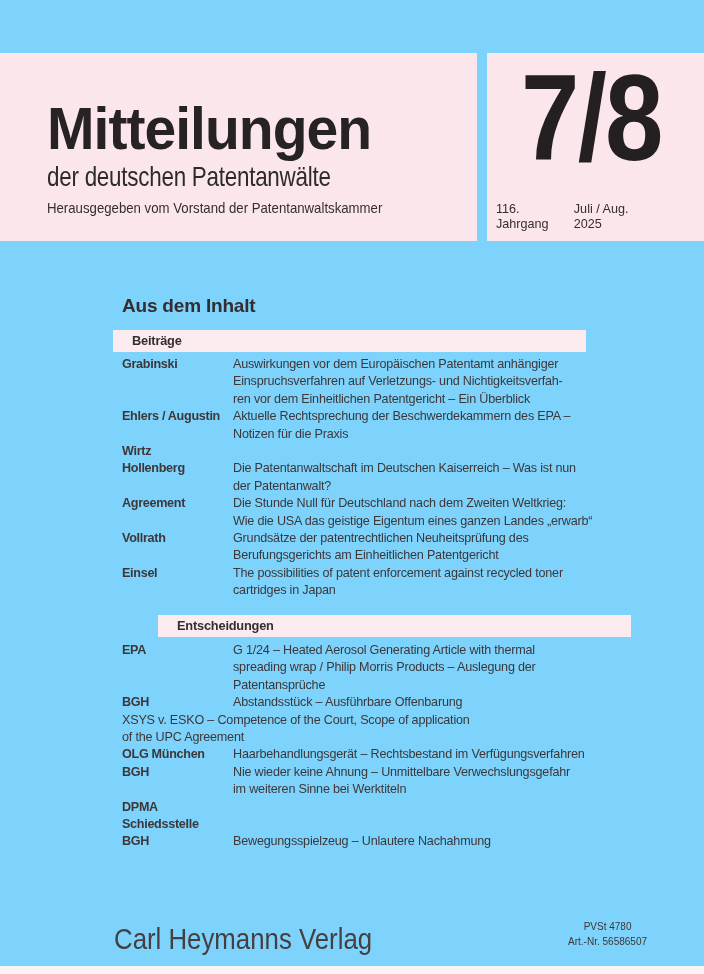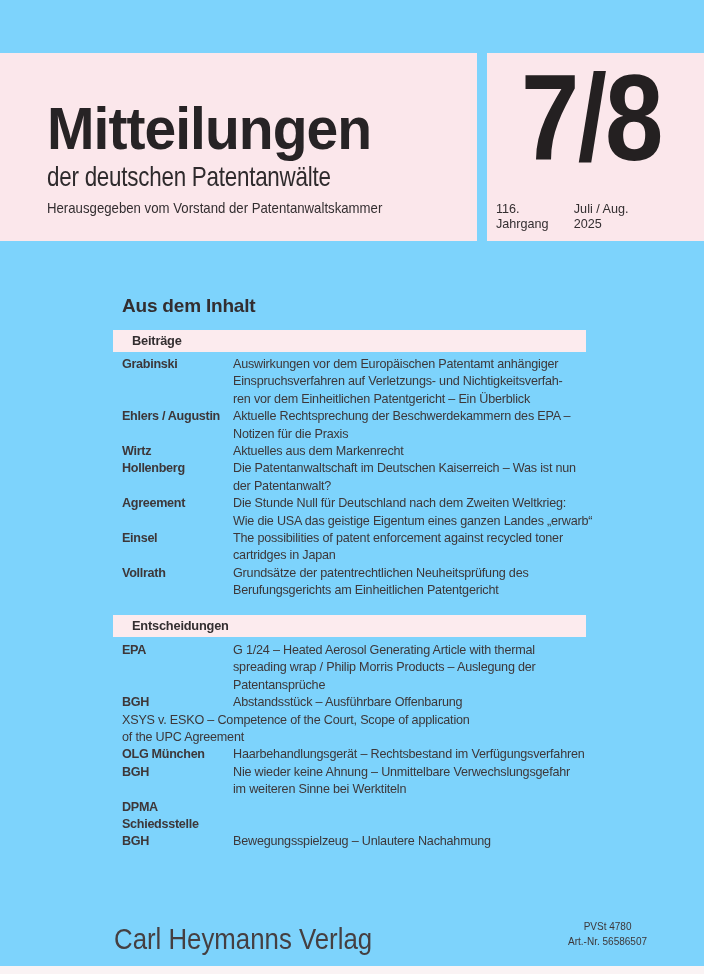--- a/index.html
+++ b/index.html
@@ -64,21 +64,21 @@
     letter-spacing: -0.2px;
   }
   .section-bar {
     position: absolute; left: 113px; width: 473px; height: 22px;
     background: #fcebee;
     font-size: 12.8px; font-weight: 700; line-height: 22px;
     padding-left: 19px; box-sizing: border-box;
     color: #332e30; letter-spacing: -0.2px;
   }
   .bar-beitraege      { top: 330px; }
-  .bar-entscheidungen { top: 615px; }
+  .bar-entscheidungen { top: 615px; margin-left: 45px; }
 
   .toc {
     position: absolute; left: 122px; width: 478px;
     font-size: 12.6px; line-height: 17.4px; letter-spacing: -0.2px;
   }
   .toc-beitraege      { top: 356px; }
   .toc-entscheidungen { top: 642px; }
   .toc-row   { display: flex; align-items: flex-start; }
   .toc-name  {
     flex: 0 0 111px; font-weight: 700;
@@ -134,41 +134,40 @@
 Einspruchsverfahren auf Verletzungs- und Nichtigkeitsverfah-
 ren vor dem Einheitlichen Patentgericht – Ein Überblick</div>
     </div>
     <div class="toc-row">
       <div class="toc-name">Ehlers / Augustin</div>
       <div class="toc-title">Aktuelle Rechtsprechung der Beschwerdekammern des EPA –
 Notizen für die Praxis</div>
     </div>
     <div class="toc-row">
       <div class="toc-name">Wirtz</div>
-      <div class="toc-title">Aktuelles aus dem Markenrecht</div>
     </div>
     <div class="toc-row">
       <div class="toc-name">Hollenberg</div>
       <div class="toc-title">Die Patentanwaltschaft im Deutschen Kaiserreich – Was ist nun
 der Patentanwalt?</div>
     </div>
     <div class="toc-row">
       <div class="toc-name">Agreement</div>
       <div class="toc-title">Die Stunde Null für Deutschland nach dem Zweiten Weltkrieg:
 Wie die USA das geistige Eigentum eines ganzen Landes „erwarb“</div>
     </div>
     <div class="toc-row">
+      <div class="toc-name">Vollrath</div>
+      <div class="toc-title">Grundsätze der patentrechtlichen Neuheitsprüfung des
+Berufungsgerichts am Einheitlichen Patentgericht</div>
+    </div>
+    <div class="toc-row">
       <div class="toc-name">Einsel</div>
       <div class="toc-title">The possibilities of patent enforcement against recycled toner
 cartridges in Japan</div>
-    </div>
-    <div class="toc-row">
-      <div class="toc-name">Vollrath</div>
-      <div class="toc-title">Grundsätze der patentrechtlichen Neuheitsprüfung des
-Berufungsgerichts am Einheitlichen Patentgericht</div>
     </div>
   </div>
 
   <div class="section-bar bar-entscheidungen">Entscheidungen</div>
 
   <div class="toc toc-entscheidungen">
     <div class="toc-row">
       <div class="toc-name">EPA</div>
       <div class="toc-title">G 1/24 – Heated Aerosol Generating Article with thermal
 spreading wrap / Philip Morris Products – Auslegung der

